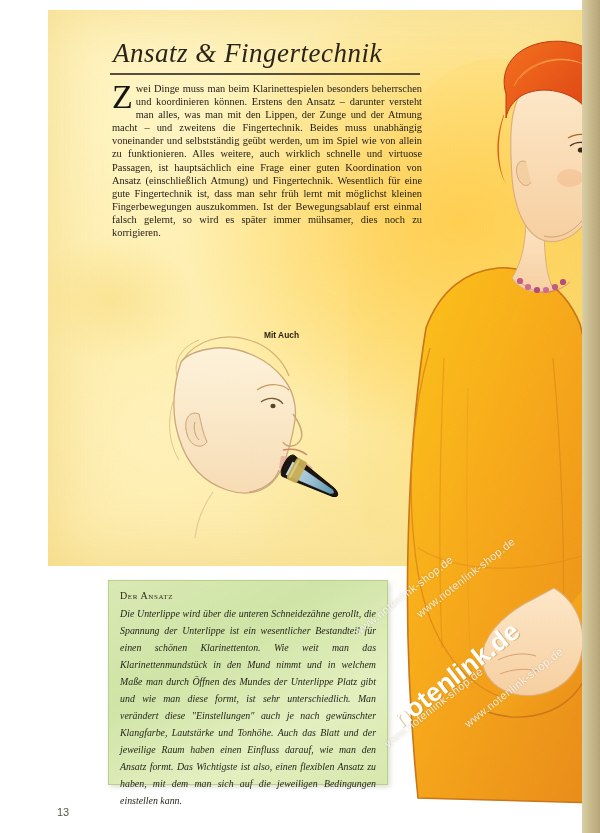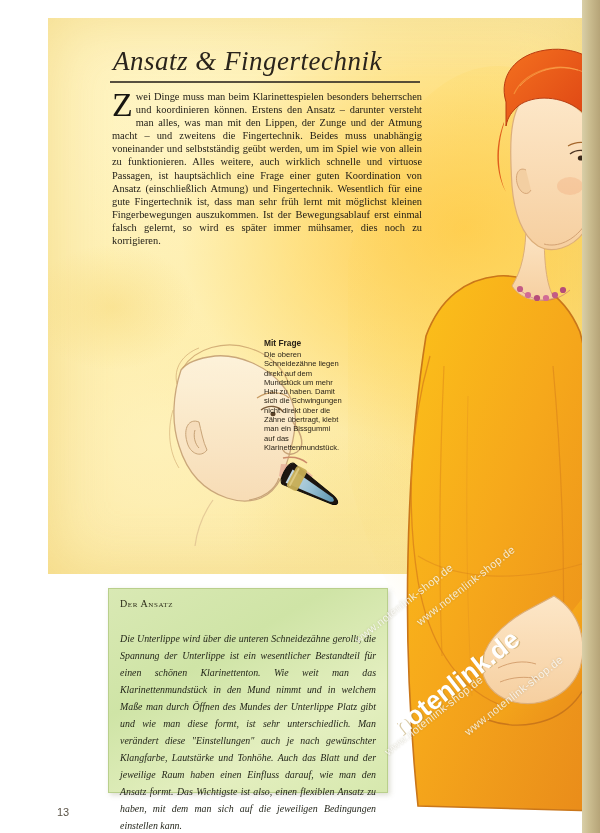--- a/index.html
+++ b/index.html
@@ -27,21 +27,21 @@
   #right-edge {
     position: absolute;
     right: 0; top: 0;
     width: 18px; height: 833px;
     background: linear-gradient(to right, #d9cfa8 0%, #cbbd90 40%, #b6a478 100%);
   }
 
   
   #art {
     position: absolute;
-    left: 48px; top: 18px;
+    left: 48px; top: 10px;
     width: 534px; height: 556px;
     background:
       radial-gradient(ellipse 380px 300px at 78% 38%, rgba(255,196,60,0.85) 0%, rgba(255,214,96,0.55) 45%, rgba(255,235,160,0.15) 75%, rgba(255,245,200,0) 100%),
       radial-gradient(ellipse 420px 420px at 25% 20%, rgba(255,246,200,0.95) 0%, rgba(255,240,178,0.75) 50%, rgba(252,232,160,0.4) 100%),
       radial-gradient(ellipse 300px 280px at 20% 75%, rgba(255,248,210,0.9) 0%, rgba(253,238,175,0.6) 60%, rgba(250,230,160,0.25) 100%),
       linear-gradient(165deg, #fdf4cf 0%, #fbe9a8 28%, #f8dc84 55%, #fbe7a2 78%, #fdf3c8 100%);
     box-shadow: inset 0 0 60px rgba(233,197,96,0.45);
   }
 
   
@@ -124,21 +124,21 @@
     box-shadow: 2px 2px 5px rgba(120,120,70,0.25);
     padding: 9px 11px 10px 11px;
     box-sizing: border-box;
   }
   #green-box .gb-title {
     font-family: "Liberation Serif", serif;
     font-variant: small-caps;
     font-size: 10px;
     letter-spacing: .6px;
     color: #2b2a18;
-    margin-bottom: 21px;
+    margin-bottom: 4px;
   }
   #green-box .gb-body {
     font-family: "Liberation Serif", serif;
     font-style: italic;
     font-size: 9.9px;
     line-height: 17px;
     color: #1f2116;
     text-align: justify;
   }
 
@@ -332,22 +332,21 @@
     </svg>
 
     <div id="title">Ansatz &amp; Fingertechnik</div>
     <div id="title-rule"></div>
 
     <div id="body-text">
       <span id="dropcap">Z</span><span>wei Dinge muss man beim Klarinettespielen besonders beherrschen und koordinieren können. Erstens den Ansatz – darunter versteht man alles, was man mit den Lippen, der Zunge und der Atmung macht – und zweitens die Fingertechnik. Beides muss unabhängig voneinander und selbstständig geübt werden, um im Spiel wie von allein zu funktionieren. Alles weitere, auch wirklich schnelle und virtuose Passagen, ist hauptsächlich eine Frage einer guten Koordination von Ansatz (einschließlich Atmung) und Fingertechnik. Wesentlich für eine gute Fingertechnik ist, dass man sehr früh lernt mit möglichst kleinen Fingerbewegungen auszukommen. Ist der Bewegungsablauf erst einmal falsch gelernt, so wird es später immer mühsamer, dies noch zu korrigieren.</span>
     </div>
 
     <div id="mitbiss">
-      <div class="cap-title">Mit Frage</div>
-      <div class="cap-body">Die oberen Schneidezähne liegen direkt auf dem Mundstück um mehr Halt zu haben. Damit sich die Schwingungen nicht direkt über die Zähne übertragt, klebt man ein Bissgummi auf das Klarinettenmundstück.</div>
+      <div class="cap-title">Mit Auch</div>
     </div>
 
     <div id="green-box">
       <div class="gb-title">Der Ansatz</div>
       <div class="gb-body">Die Unterlippe wird über die unteren Schneidezähne gerollt, die Spannung der Unterlippe ist ein wesentlicher Bestandteil für einen schönen Klarinettenton. Wie weit man das Klarinettenmundstück in den Mund nimmt und in welchem Maße man durch Öffnen des Mundes der Unterlippe Platz gibt und wie man diese formt, ist sehr unterschiedlich. Man verändert diese "Einstellungen" auch je nach gewünschter Klangfarbe, Lautstärke und Tonhöhe. Auch das Blatt und der jeweilige Raum haben einen Einfluss darauf, wie man den Ansatz formt. Das Wichtigste ist also, einen flexiblen Ansatz zu haben, mit dem man sich auf die jeweiligen Bedingungen einstellen kann.</div>
     </div>
 
     <div id="watermark">
       <div class="wm-line" style="left:4px;  top:58px;  transform:rotate(-38deg); transform-origin:left top;">www.notenlink-shop.de</div>
       <div class="wm-line" style="left:66px; top:40px;  transform:rotate(-38deg); transform-origin:left top;">www.notenlink-shop.de</div>

